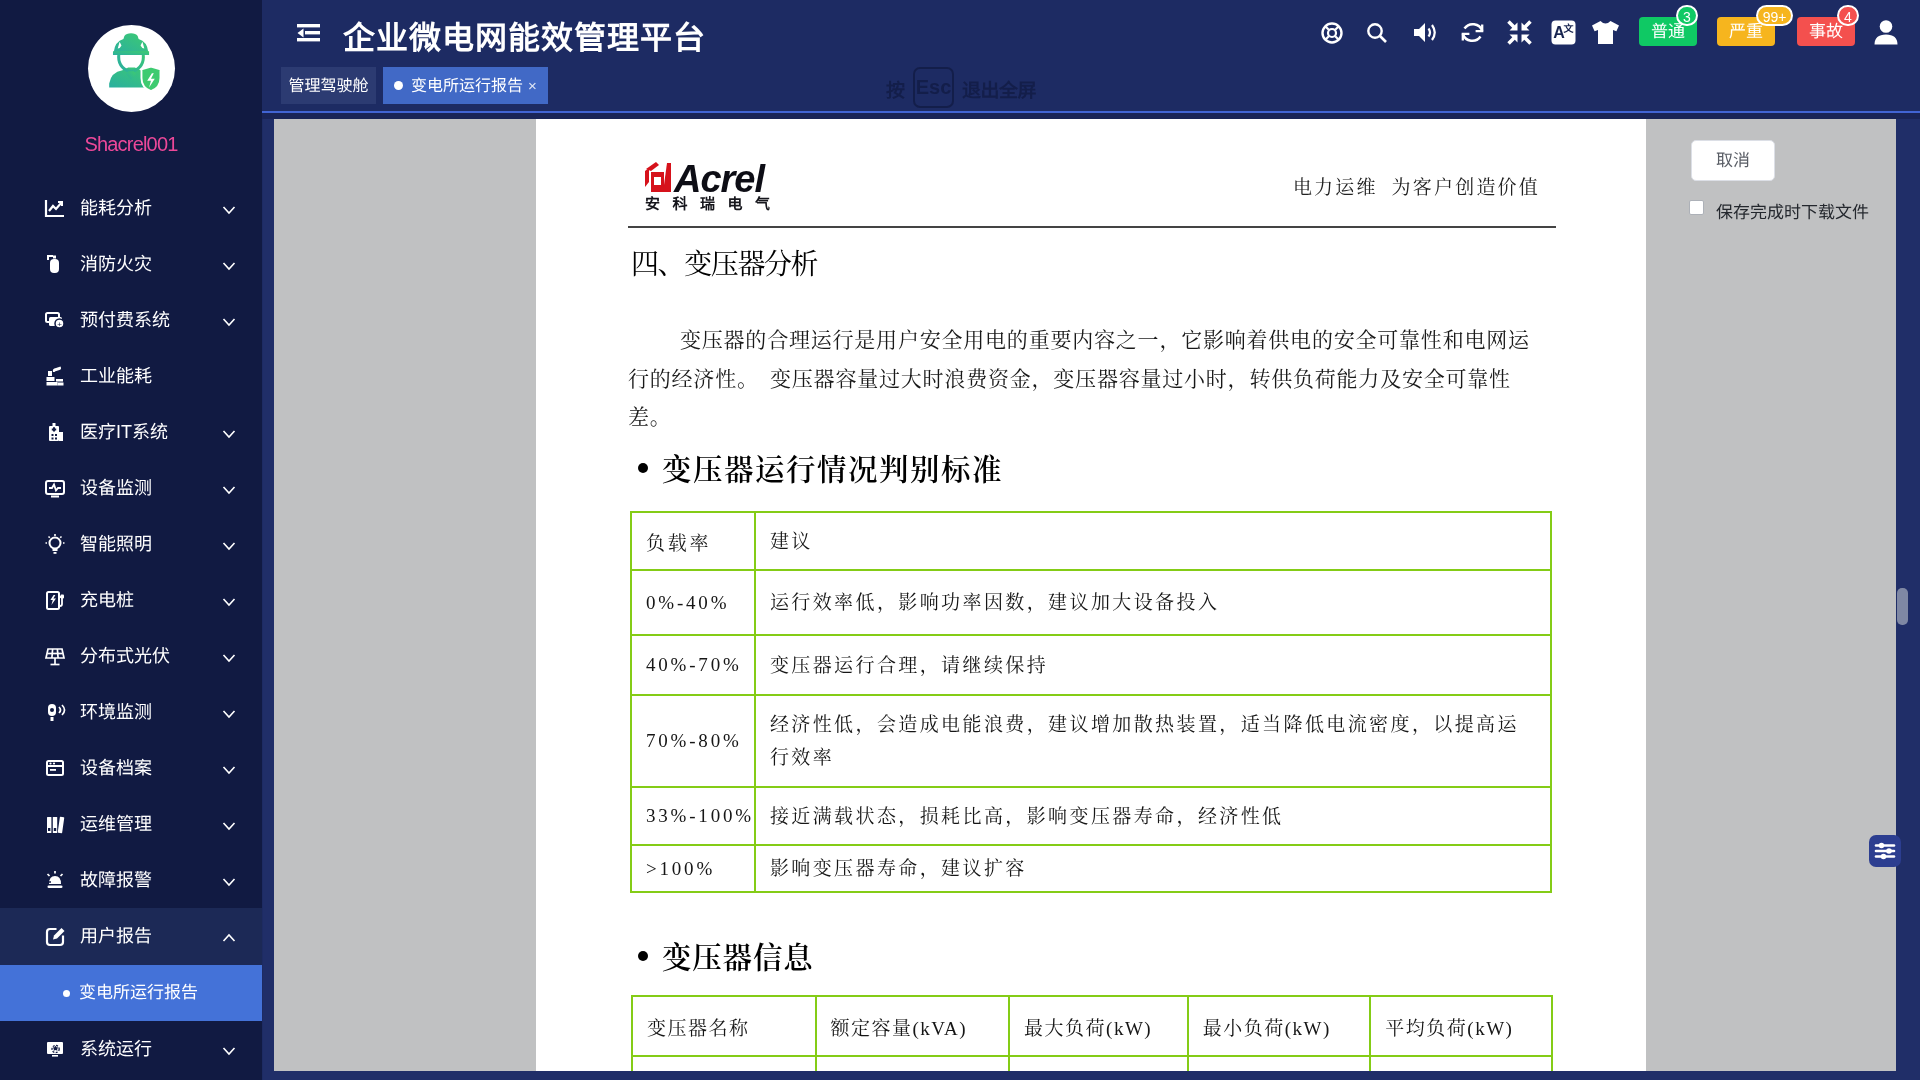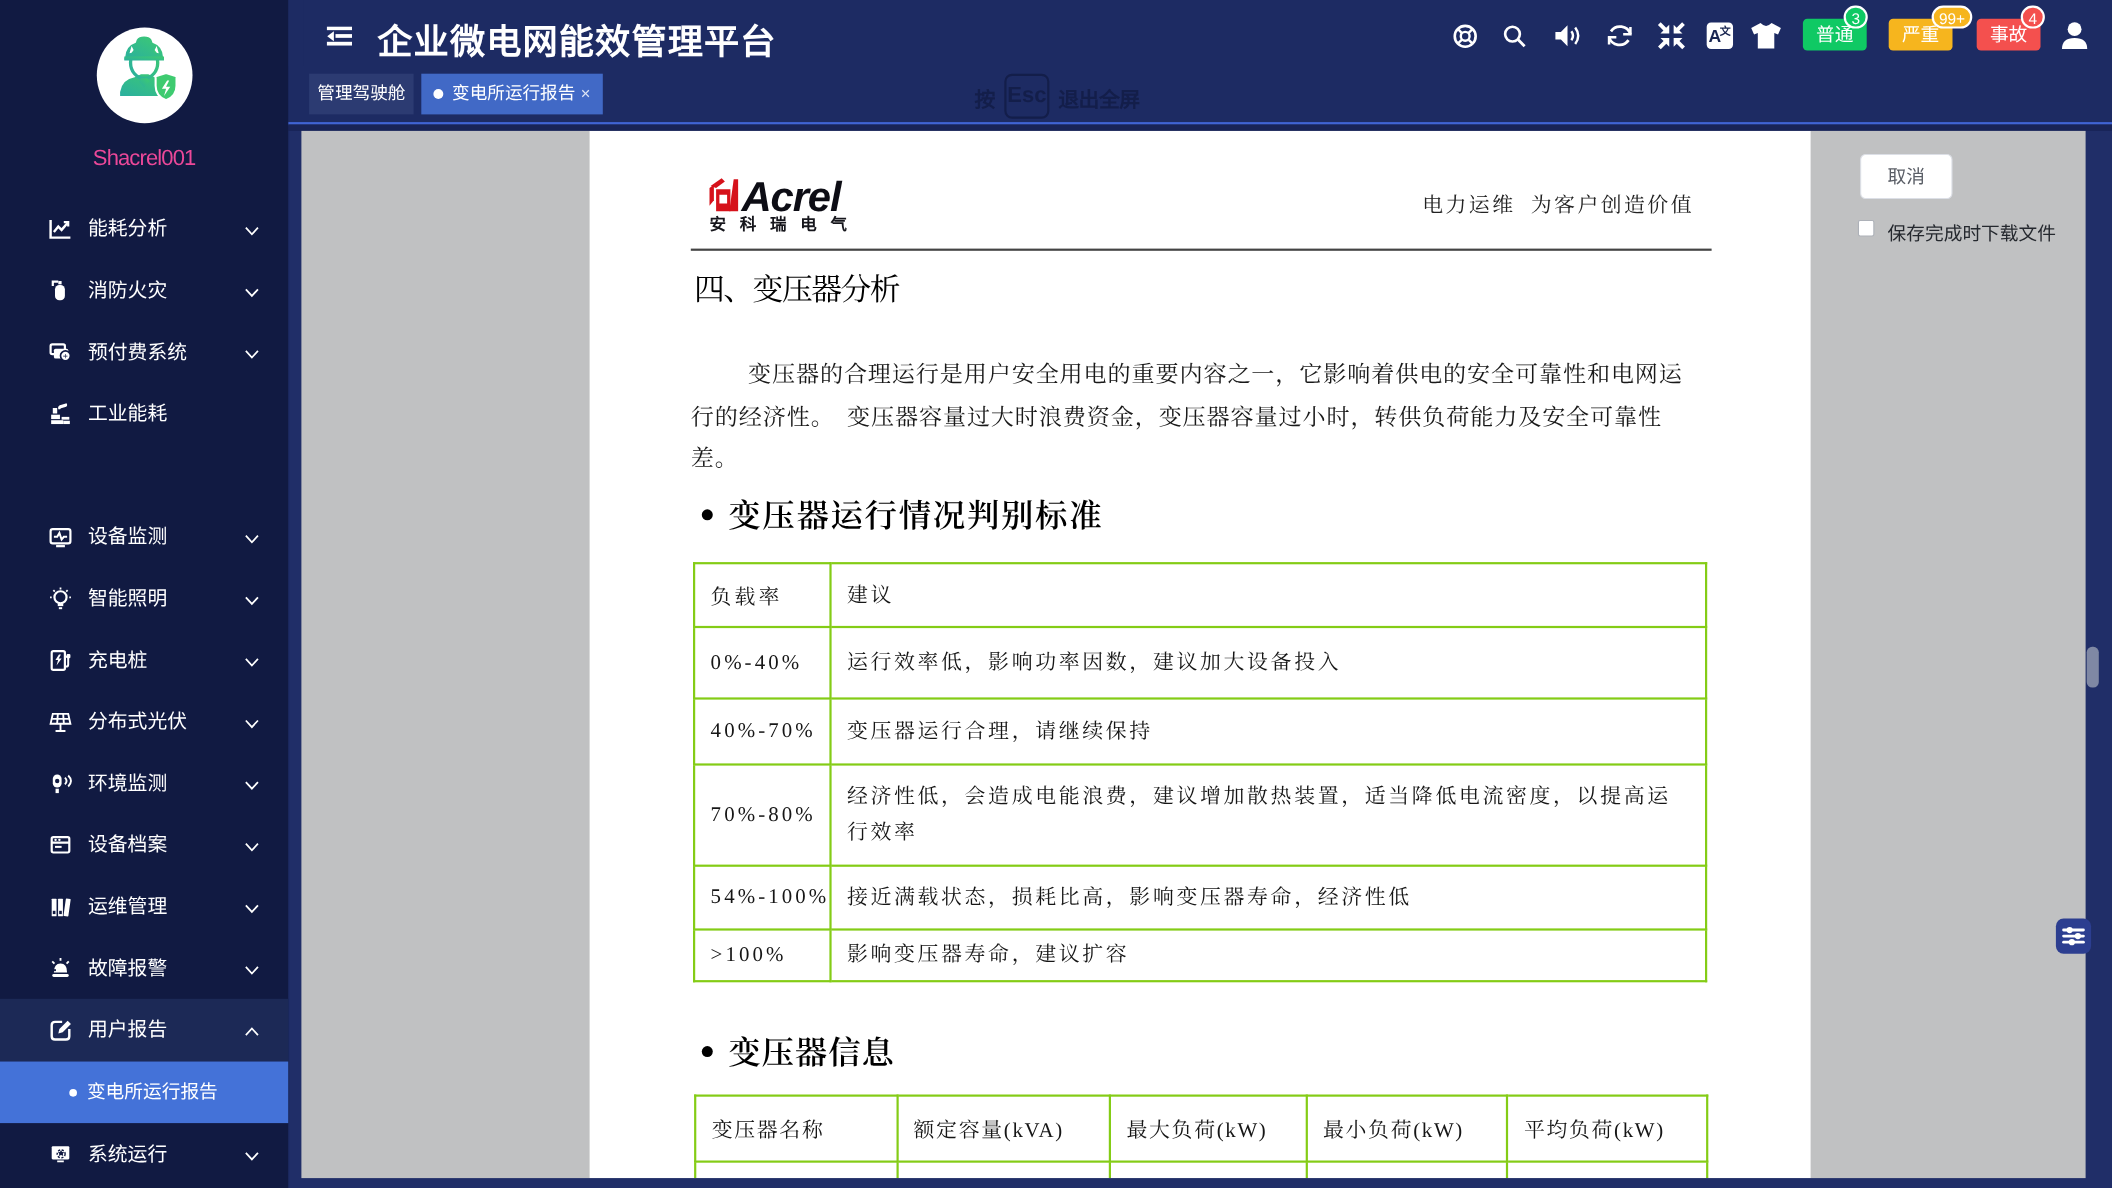--- a/index.html
+++ b/index.html
@@ -140,20 +140,39 @@
       <svg class="ic" viewBox="0 0 22 22">
         <rect x="2.5" y="12" width="8" height="4" fill="#fff"></rect>
         <rect x="2.5" y="17" width="11" height="3.5" fill="#fff"></rect>
         <rect x="12" y="14" width="7" height="2.5" fill="#fff"></rect>
         <rect x="13.5" y="17.5" width="6" height="3" fill="#fff"></rect>
         <path d="M4 11 v-5 l4 0 0 5 z" fill="#fff"></path>
         <path d="M9 7 q-1 -3.5 3 -4 l4.5 -1.5 q1.5 2.5 -1 3.5 l-4 1.2 q-0.8 0.3 -0.8 0.8 z" fill="#fff"></path>
       </svg>
       <span class="tx">工业能耗</span>
     </div>
+  <div class="mi" style="top:404px;">
+      <svg class="ic" viewBox="0 0 22 22">
+        <rect x="5" y="5" width="10" height="15" rx="1" fill="#fff"></rect>
+        <rect x="8.5" y="2" width="3" height="3" fill="#fff"></rect>
+        <path d="M10 3.5 m-0.5 0 h1 M10 3 v1" stroke="#111a42" stroke-width="0"></path>
+        <rect x="15" y="11" width="4" height="9" fill="#fff"></rect>
+        <g fill="#111a42">
+          <rect x="7.5" y="13" width="2" height="2"></rect>
+          <rect x="11" y="13" width="2" height="2"></rect>
+          <rect x="7.5" y="16.5" width="2" height="2"></rect>
+          <rect x="11" y="16.5" width="2" height="2"></rect>
+          <path d="M9 6.2 h2 v1.2 h1.2 v2 h-1.2 v1.2 h-2 v-1.2 h-1.2 v-2 h1.2 z"></path>
+        </g>
+      </svg>
+      <span class="tx">医疗IT系统</span>
+      <svg class="ch" viewBox="0 0 14 14">
+        <polyline points="1.5,4 7,10 12.5,4" fill="none" stroke="#fff" stroke-width="1.6"></polyline>
+      </svg>
+    </div>
   <div class="mi" style="top:460px;">
       <svg class="ic" viewBox="0 0 22 22">
         <rect x="2" y="4" width="18" height="13" rx="2" stroke="#fff" stroke-width="2" fill="none"></rect>
         <polyline points="5,11 8,11 10,7.5 12,13.5 14,11 17,11" stroke="#fff" stroke-width="1.8" fill="none"></polyline>
         <rect x="7" y="18.5" width="8" height="2" fill="#fff"></rect>
       </svg>
       <span class="tx">设备监测</span>
       <svg class="ch" viewBox="0 0 14 14">
         <polyline points="1.5,4 7,10 12.5,4" fill="none" stroke="#fff" stroke-width="1.6"></polyline>
       </svg>
@@ -399,21 +418,21 @@
             </tr>
         <tr style="height:60px;">
               <td>40%-70%</td>
               <td>变压器运行合理，请继续保持</td>
             </tr>
         <tr style="height:92px;">
               <td>70%-80%</td>
               <td>经济性低，会造成电能浪费，建议增加散热装置，适当降低电流密度，以提高运行效率</td>
             </tr>
         <tr style="height:58px;">
-              <td>54%-100%</td>
+              <td>33%-100%</td>
               <td>接近满载状态，损耗比高，影响变压器寿命，经济性低</td>
             </tr>
         <tr style="height:47px;">
               <td>&gt;100%</td>
               <td>影响变压器寿命，建议扩容</td>
             </tr>
       </tbody>
         </table>
       <div class="bullh" id="bl2" style="top:815px;">变压器信息</div>
       <table id="t2">

